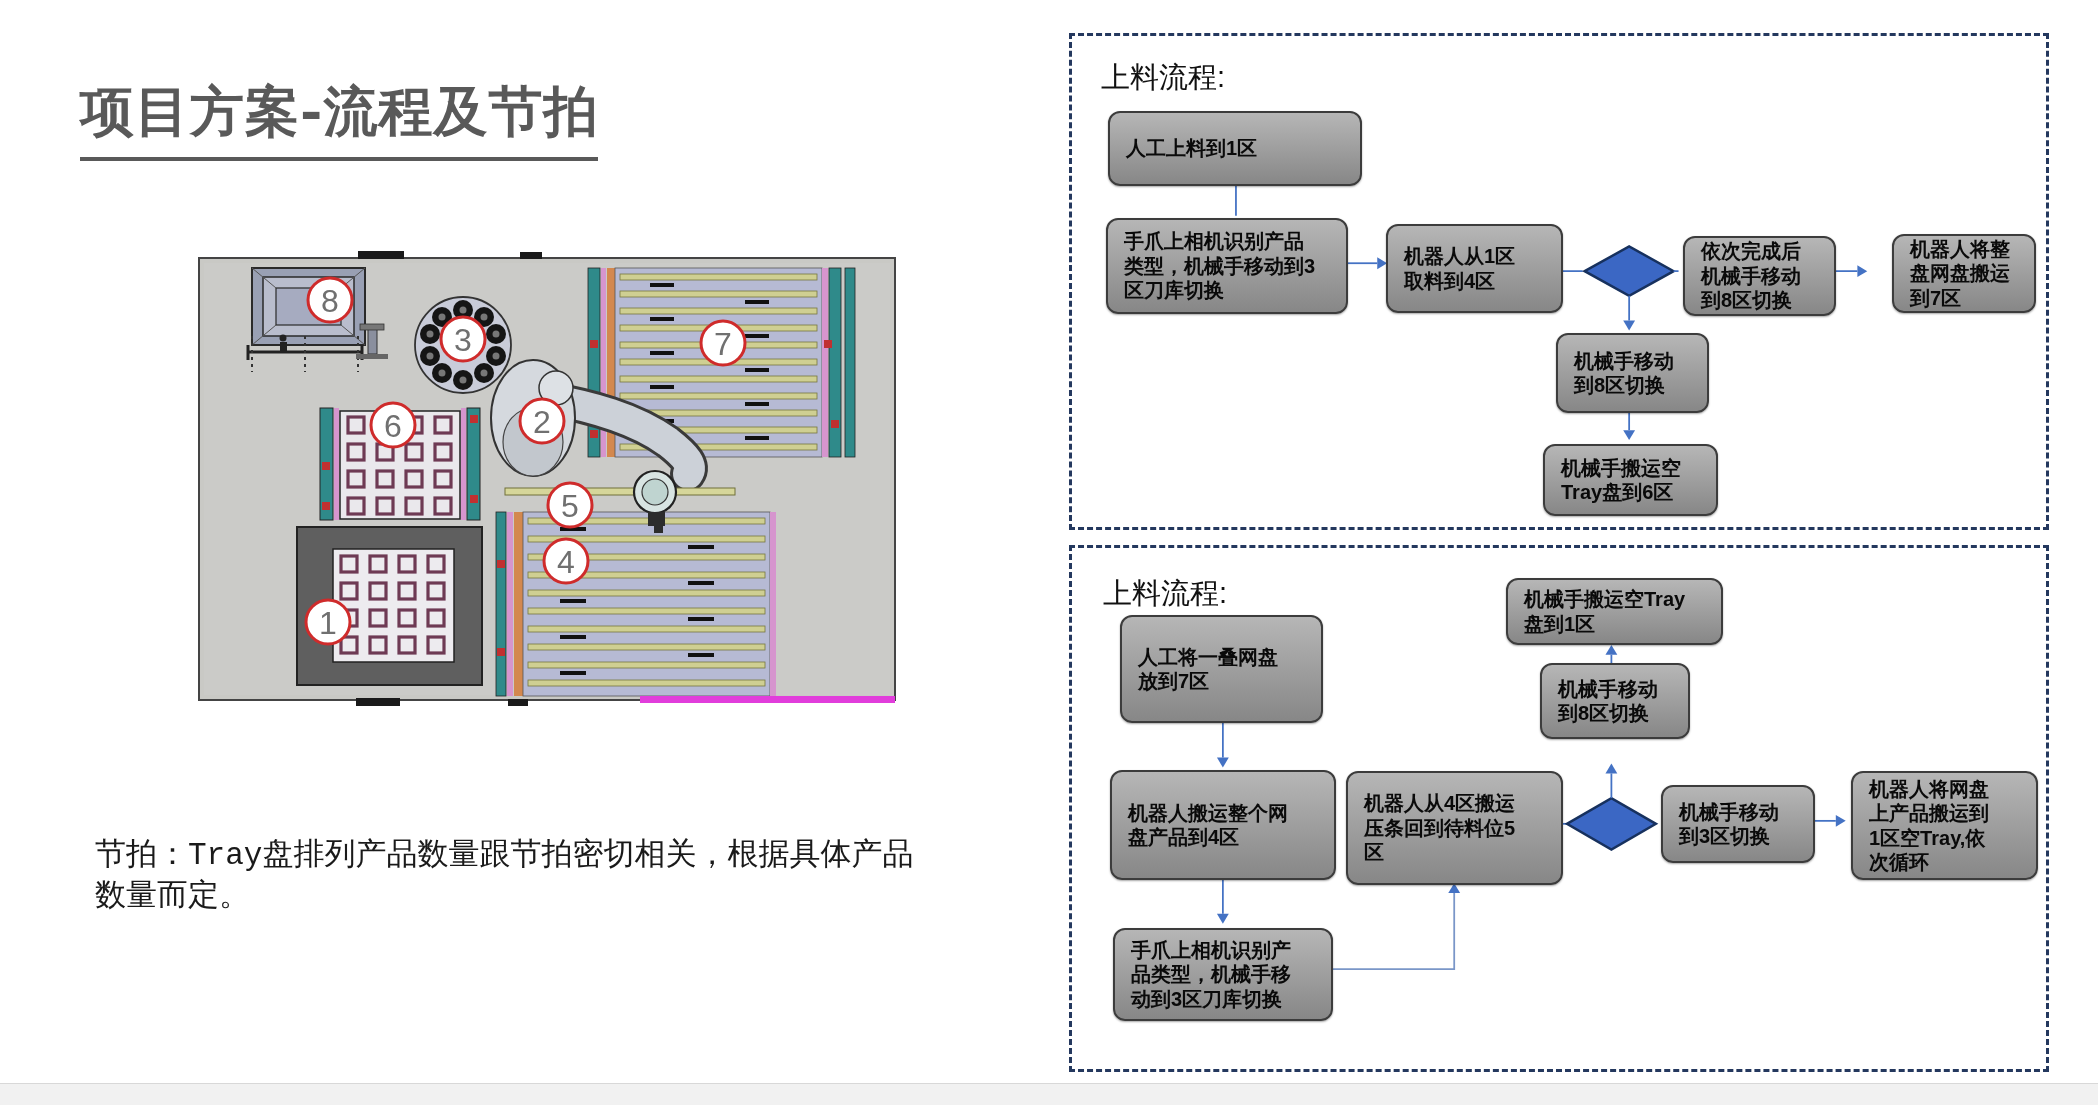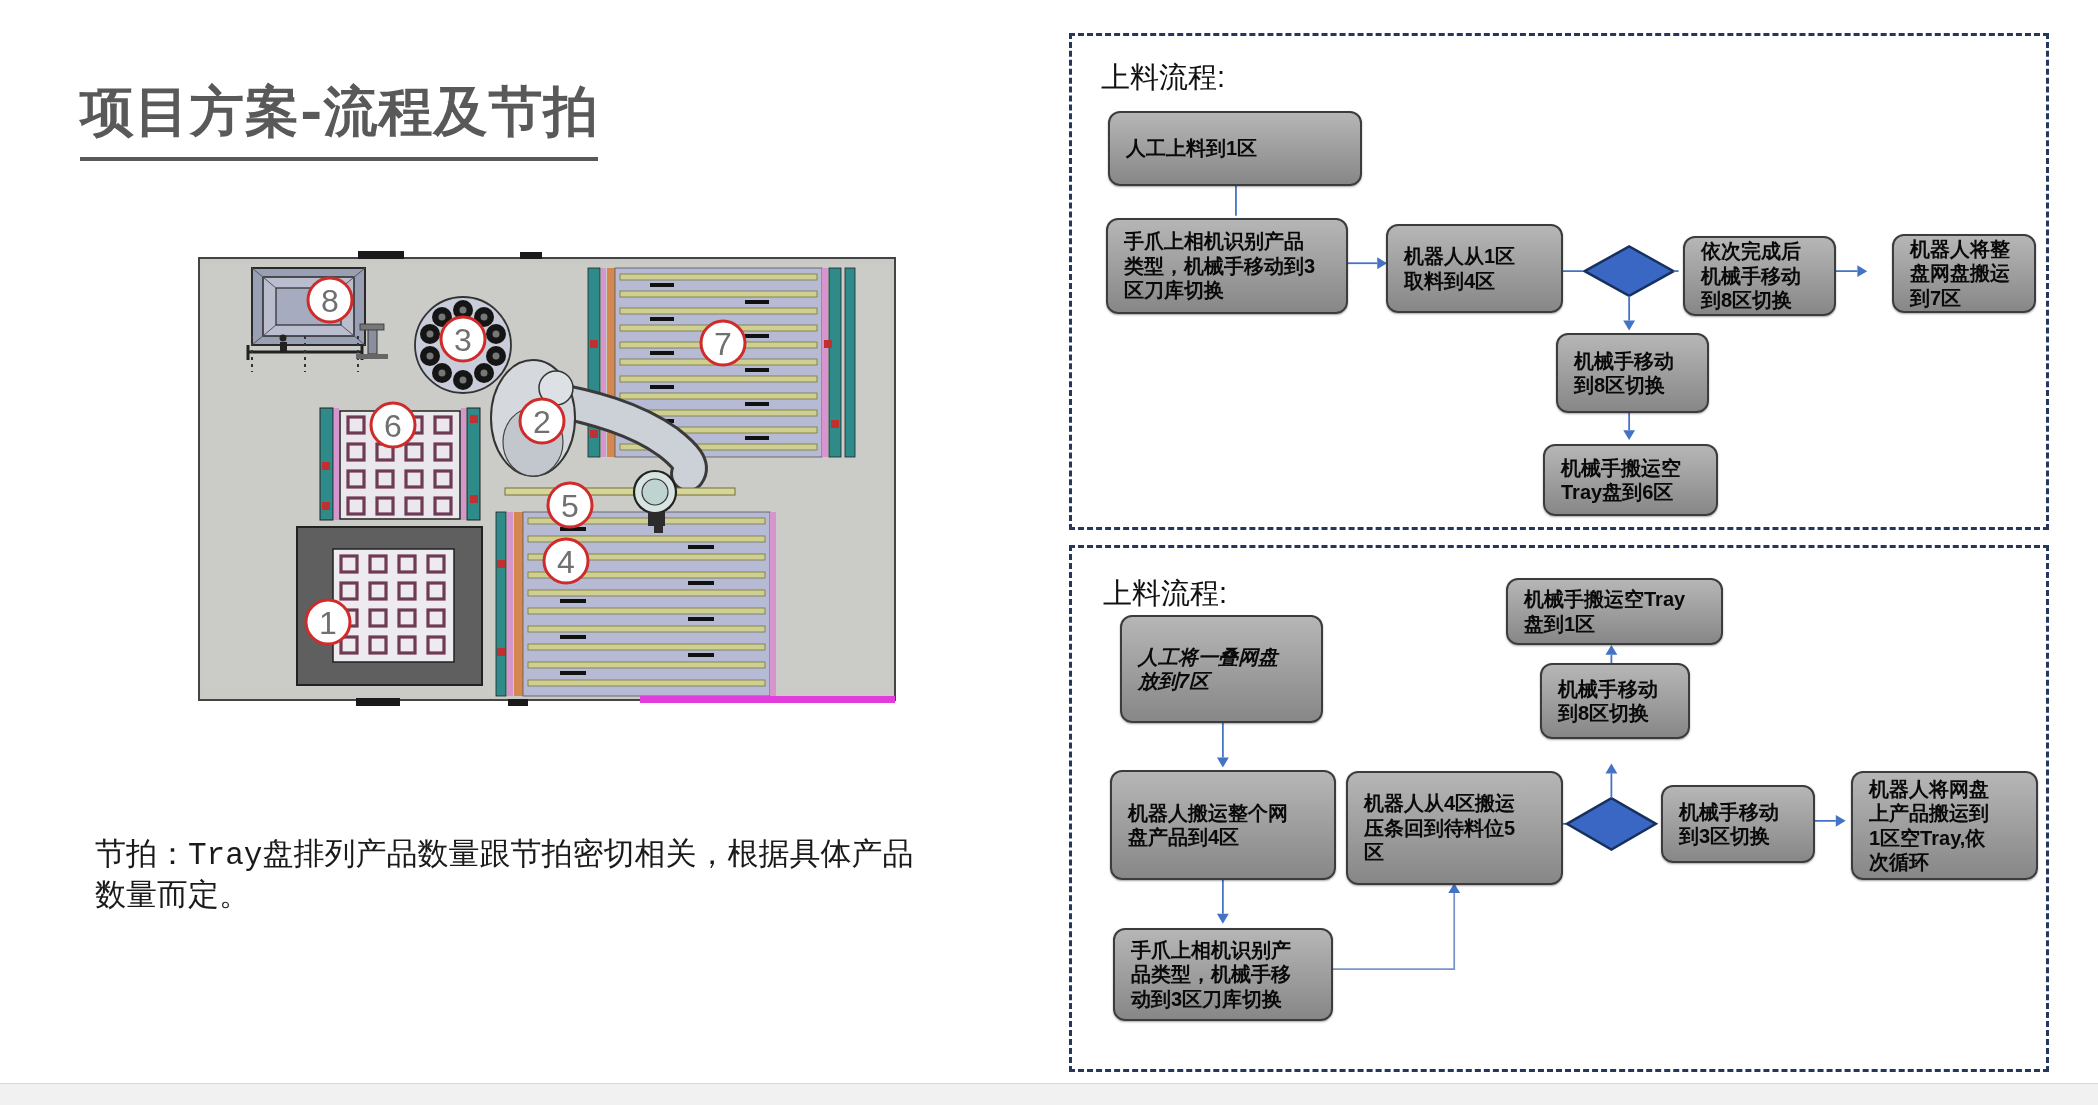--- a/index.html
+++ b/index.html
@@ -341,21 +341,21 @@
     </svg>
     <div class="panel-title" style="left:31px;top:26px;">上料流程:</div>
     <div class="fbox" style="left:434px;top:30px;width:217px;height:67px;">
       <span>机械手搬运空Tray
 盘到1区</span>
       </div>
     <div class="fbox" style="left:468px;top:115px;width:150px;height:76px;">
       <span>机械手移动
 到8区切换</span>
       </div>
-    <div class="fbox" style="left:48px;top:67px;width:203px;height:108px;font-style:italic;">
+    <div class="fbox" style="left:48px;top:67px;width:203px;height:108px;">
       <span>人工将一叠网盘
 放到7区</span>
       </div>
     <div class="fbox" style="left:38px;top:222px;width:226px;height:110px;">
       <span>机器人搬运整个网
 盘产品到4区</span>
       </div>
     <div class="fbox" style="left:41px;top:380px;width:220px;height:93px;">
       <span>手爪上相机识别产
 品类型，机械手移

